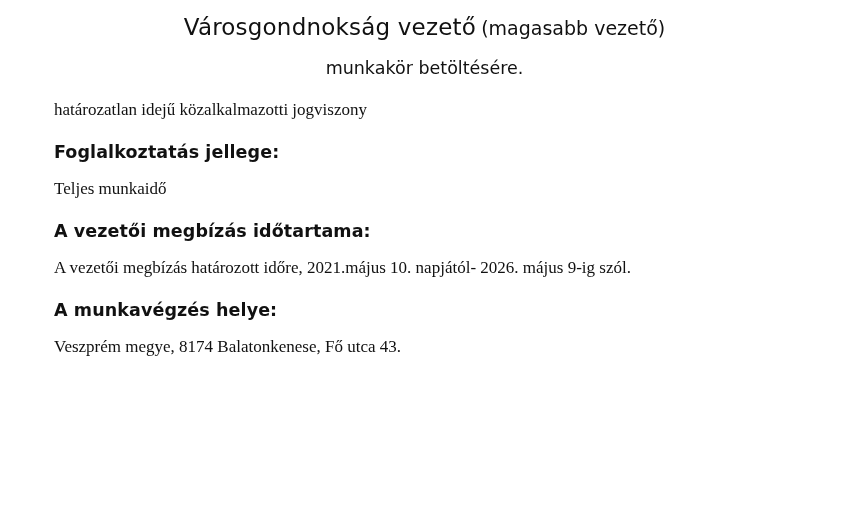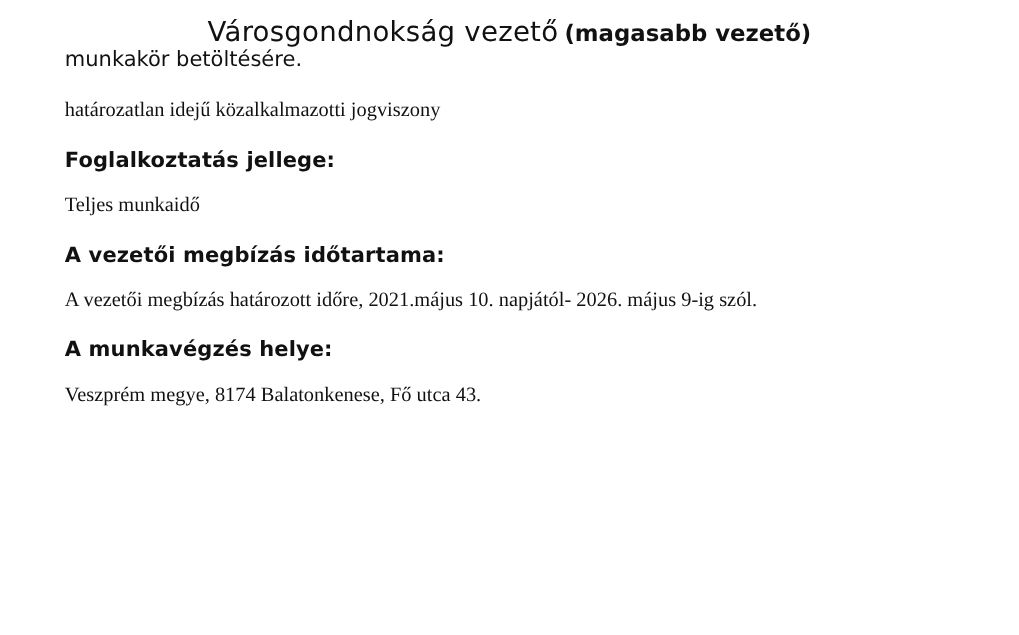--- a/index.html
+++ b/index.html
@@ -26,25 +26,26 @@
     margin-top: 14px;
     white-space: nowrap;
   }
   .title-main {
     font-size: 23px;
     font-weight: normal;
     letter-spacing: 0.2px;
   }
   .title-paren {
     font-size: 19px;
-    font-weight: bold;
+    font-weight: normal;
   }
   .subtitle {
-    text-align: left;
+    text-align: center;
     font-size: 17.5px;
+    margin-top: 18px;
   }
   .section {
     margin-top: 22px;
   }
   .heading {
     font-size: 17.5px;
     font-weight: bold;
     letter-spacing: 0.1px;
   }
   .body-text {

